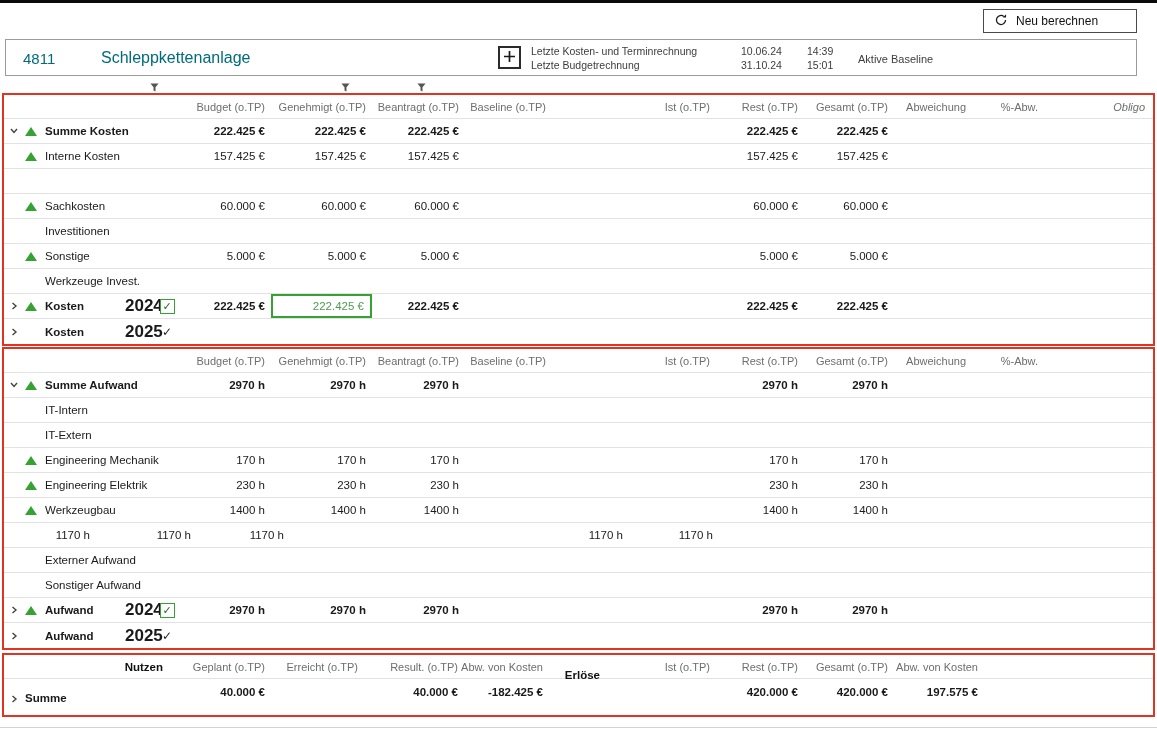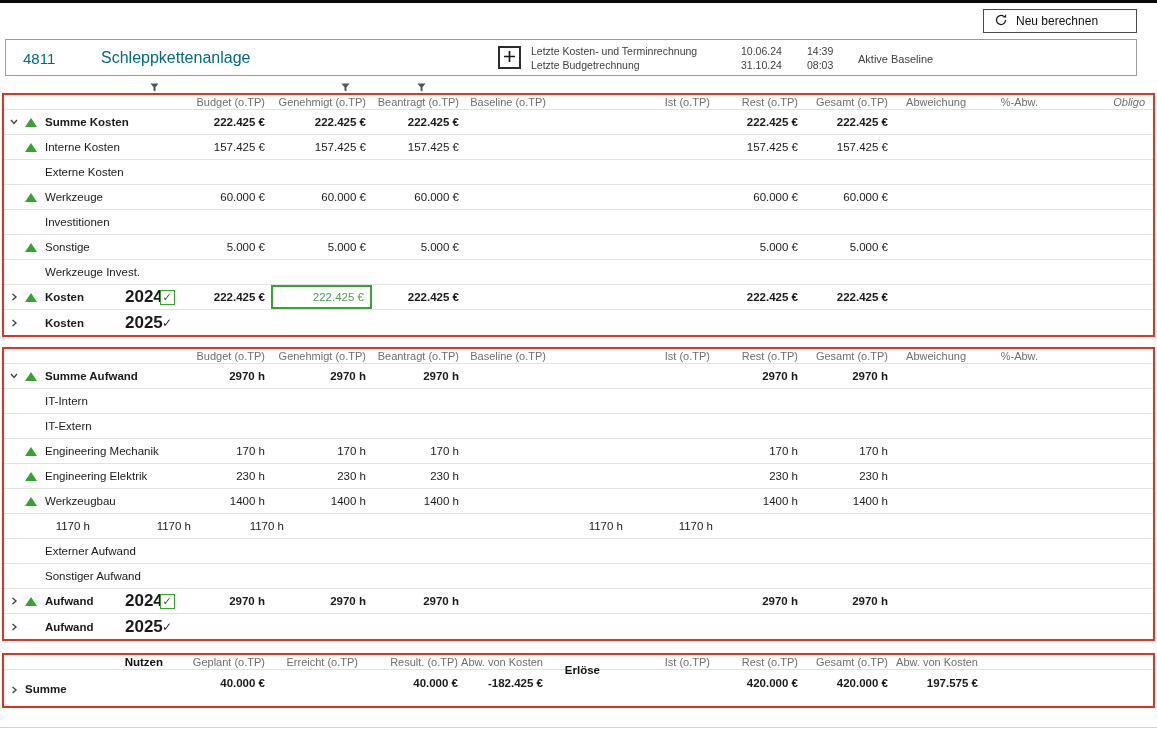--- a/index.html
+++ b/index.html
@@ -29,21 +29,21 @@
   .filter-icon { position:absolute; top:81px; cursor:pointer; }
   .filter-1 { left:150px; } .filter-2 { left:341px; } .filter-3 { left:417px; }
 
   section { position:absolute; left:2px; width:1153px; border:2px solid #e23222; background:#fff; }
   #sec-kosten  { top:93px; }
   #sec-aufwand { top:347px; }
   #sec-nutzen  { top:653px; padding-bottom:11px; }
 
   .trow { display:flex; align-items:center; height:25px; border-bottom:1px solid #e2e2e2; }
   section .trow:last-child { border-bottom:none; }
-  .thead { height:15px; border-bottom:1px solid #e2e2e2 !important; }
+  .thead { height:24px; border-bottom:1px solid #e2e2e2 !important; }
   .hcell { font-size:11px; color:#6e6e6e; text-align:right; padding-right:6px; white-space:nowrap; height:100%;
            display:flex; align-items:center; justify-content:flex-end; }
   .hcell.hbold { color:#111; font-weight:bold; font-size:11.5px; }
 
   .labelblock { display:flex; align-items:center; padding-left:5px; height:100%; }
   .exp { width:16px; display:inline-flex; align-items:center; }
   .ic  { width:20px; display:inline-flex; align-items:center; }
   .tri { width:0; height:0; border-left:6px solid transparent; border-right:6px solid transparent; border-bottom:9px solid #35a233; }
   .lab { flex:1; font-size:11.5px; white-space:nowrap; }
   .year { width:30px; font-size:17px; }
@@ -82,21 +82,21 @@
           <path d="M6.5 1 v11 M1 6.5 h11" stroke="#1a1a1a" stroke-width="1.7"></path>
         </svg>
     </span>
   </button>
   <div class="info-grid">
     <div>Letzte Kosten- und Terminrechnung</div>
     <div>10.06.24</div>
     <div>14:39</div>
     <div>Letzte Budgetrechnung</div>
     <div>31.10.24</div>
-    <div>08:03</div>
+    <div>15:01</div>
   </div>
   <span class="baseline-label">Aktive Baseline</span>
 </div>
 
 <span class="filter-icon filter-1">
   <svg width="9" height="9" viewBox="0 0 10 10">
       <path d="M0.5 0.5 h9 l-3.4 4.2 v4.8 l-2.2 -1.3 v-3.5 z" fill="#555"></path>
     </svg>
 </span>
 <span class="filter-icon filter-2">
@@ -163,44 +163,39 @@
       <div class="cell" style="width: 87px;"></div>
       <div class="cell" style="width: 164px;"></div>
       <div class="cell" style="width: 88px;">157.425 €</div>
       <div class="cell" style="width: 90px;">157.425 €</div>
       <div class="cell" style="width: 78px;"></div>
       <div class="cell" style="width: 72px;"></div>
       <div class="cell" style="width: 107px;"></div>
       <div class="fill"></div>
     </div>
     <div class="trow">
-      <div class="labelblock" style="width: 175px;">
-        <span class="exp"></span>
-        <span class="ic"></span>
-        <span class="lab">Externe Kosten</span>
-      </div>
-      <div class="cell" style="width: 92px;"></div>
-      <div class="cell" style="width: 101px;"></div>
-      <div class="cell" style="width: 93px;"></div>
-      <div class="cell" style="width: 87px;"></div>
-      <div class="cell" style="width: 164px;"></div>
-      <div class="cell" style="width: 88px;"></div>
-      <div class="cell" style="width: 90px;"></div>
-      <div class="cell" style="width: 78px;"></div>
-      <div class="cell" style="width: 72px;"></div>
-      <div class="cell" style="width: 107px;"></div>
-      <div class="fill"></div>
-    </div>
-    <div class="trow">
-      <div class="labelblock" style="width: 175px;">
-        <span class="exp"></span>
-        <span class="ic">
-          <span class="tri"></span>
-        </span>
-        <span class="lab">Werkzeuge</span>
+      <div class="cell" style="width: 92px;"></div>
+      <div class="cell" style="width: 101px;"></div>
+      <div class="cell" style="width: 93px;"></div>
+      <div class="cell" style="width: 87px;"></div>
+      <div class="cell" style="width: 164px;"></div>
+      <div class="cell" style="width: 88px;"></div>
+      <div class="cell" style="width: 90px;"></div>
+      <div class="cell" style="width: 78px;"></div>
+      <div class="cell" style="width: 72px;"></div>
+      <div class="cell" style="width: 107px;"></div>
+      <div class="fill"></div>
+    </div>
+    <div class="trow">
+      <div class="labelblock" style="width: 175px;">
+        <span class="exp"></span>
+        <span class="ic">
+          <span class="tri"></span>
+        </span>
+        <span class="lab">Sachkosten</span>
       </div>
       <div class="cell" style="width: 92px;">60.000 €</div>
       <div class="cell" style="width: 101px;">60.000 €</div>
       <div class="cell" style="width: 93px;">60.000 €</div>
       <div class="cell" style="width: 87px;"></div>
       <div class="cell" style="width: 164px;"></div>
       <div class="cell" style="width: 88px;">60.000 €</div>
       <div class="cell" style="width: 90px;">60.000 €</div>
       <div class="cell" style="width: 78px;"></div>
       <div class="cell" style="width: 72px;"></div>

